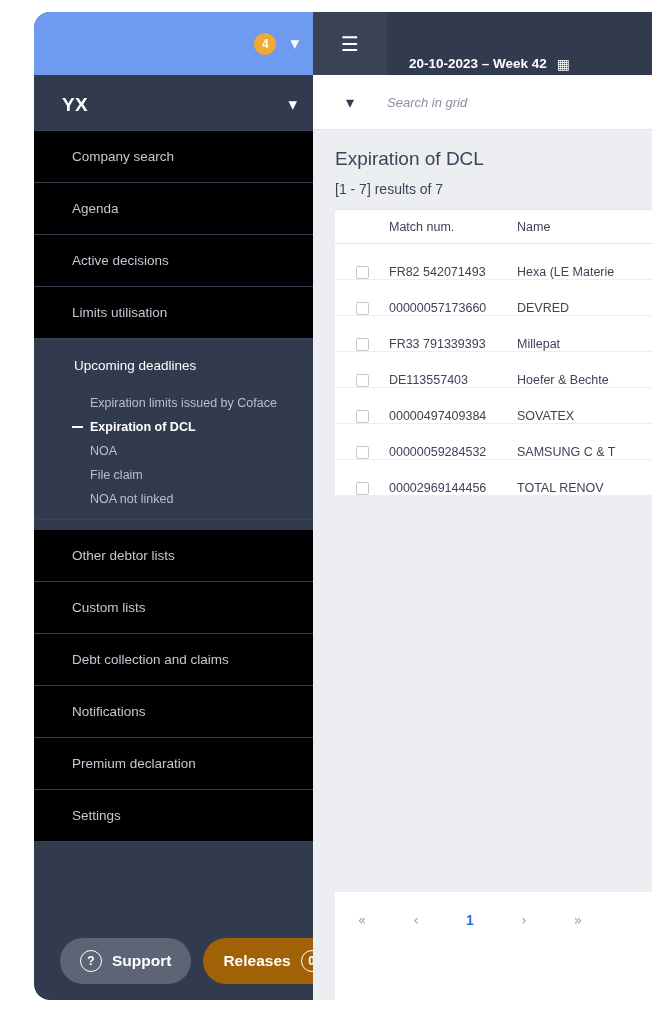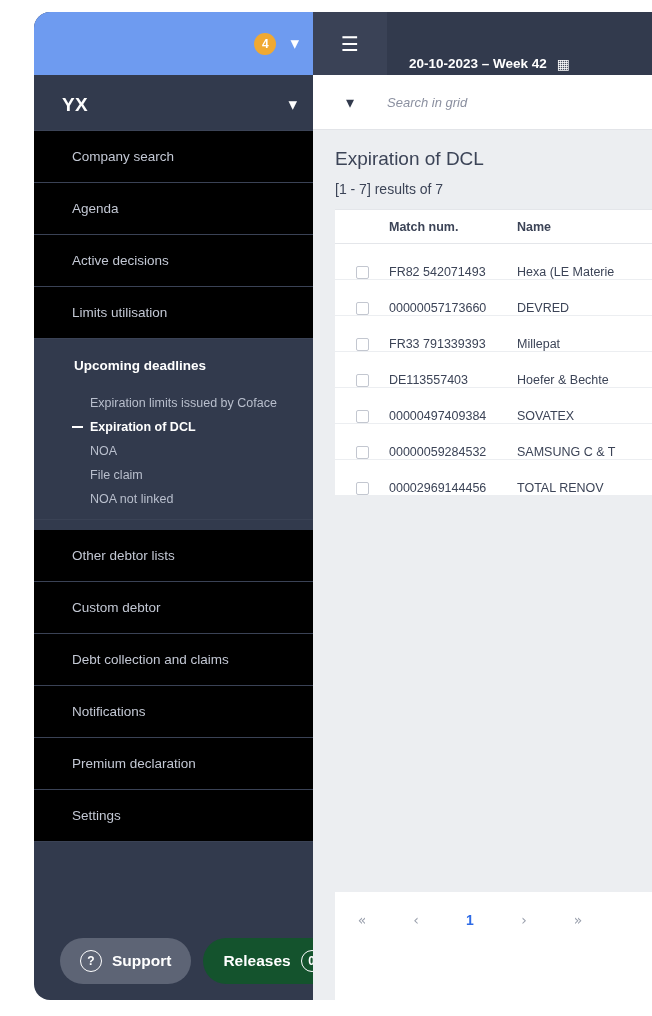--- a/index.html
+++ b/index.html
@@ -57,21 +57,21 @@
   .nav-item {
     height: 52px;
     display: flex; align-items: center;
     padding-left: 38px;
     color: #c3c8d4;
     font-size: 13.5px;
     border-bottom: 1px solid #3a4255;
   }
   .nav-item.group-open {
     color: #ffffff;
-    font-weight: bold;
+    font-weight: normal;
     border-bottom: none;
     background: #323a4d;
     padding-left: 40px;
   }
   .sub-list {
     background: #323a4d;
     padding-bottom: 10px;
     position: relative;
   }
   .sub-item {
@@ -112,21 +112,21 @@
   .pill {
     height: 46px;
     border-radius: 23px;
     display: flex; align-items: center; gap: 10px;
     padding: 0 20px;
     color: #ffffff;
     font-size: 15.5px;
     font-weight: bold;
   }
   .pill.support { background: #5d6475; }
-  .pill.releases { background: #14532d; }
+  .pill.releases { background: #a16207; }
   .circ-icon {
     width: 22px; height: 22px; border-radius: 50%;
     border: 1.6px solid #ffffff;
     display: flex; align-items: center; justify-content: center;
     font-size: 12px; font-weight: bold;
   }
 
   
   .content {
     position: absolute;
@@ -196,21 +196,21 @@
   .grid {
     margin-top: 12px;
     margin-left: 0;
     width: 318px;
     background: #ffffff;
     border-top: 1px solid #e4e6ea;
   }
   .grid-head {
     display: flex; align-items: center;
     height: 34px;
-    font-size: 12.5px; font-weight: bold; color: #3c4457;
+    font-size: 12.5px; font-weight: normal; color: #3c4457;
     border-bottom: 1px solid #e4e6ea;
   }
   .grid-row {
     display: flex; align-items: flex-end;
     height: 36px;
     font-size: 12.5px; color: #3c4457;
     border-bottom: 1px solid #eceef1;
   }
   .c-check { width: 54px; display: flex; align-items: center; justify-content: center; }
   .c-match { width: 128px; }
@@ -301,21 +301,21 @@
         <div class="sub-item">
           <span>NOA not linked</span>
         </div>
         <div class="sub-sep"></div>
       </div>
 
       <div class="nav-item">
         <span>Other debtor lists</span>
       </div>
       <div class="nav-item">
-        <span>Custom debtor</span>
+        <span>Custom lists</span>
       </div>
       <div class="nav-item">
         <span>Debt collection and claims</span>
       </div>
       <div class="nav-item">
         <span>Notifications</span>
       </div>
       <div class="nav-item">
         <span>Premium declaration</span>
       </div>

